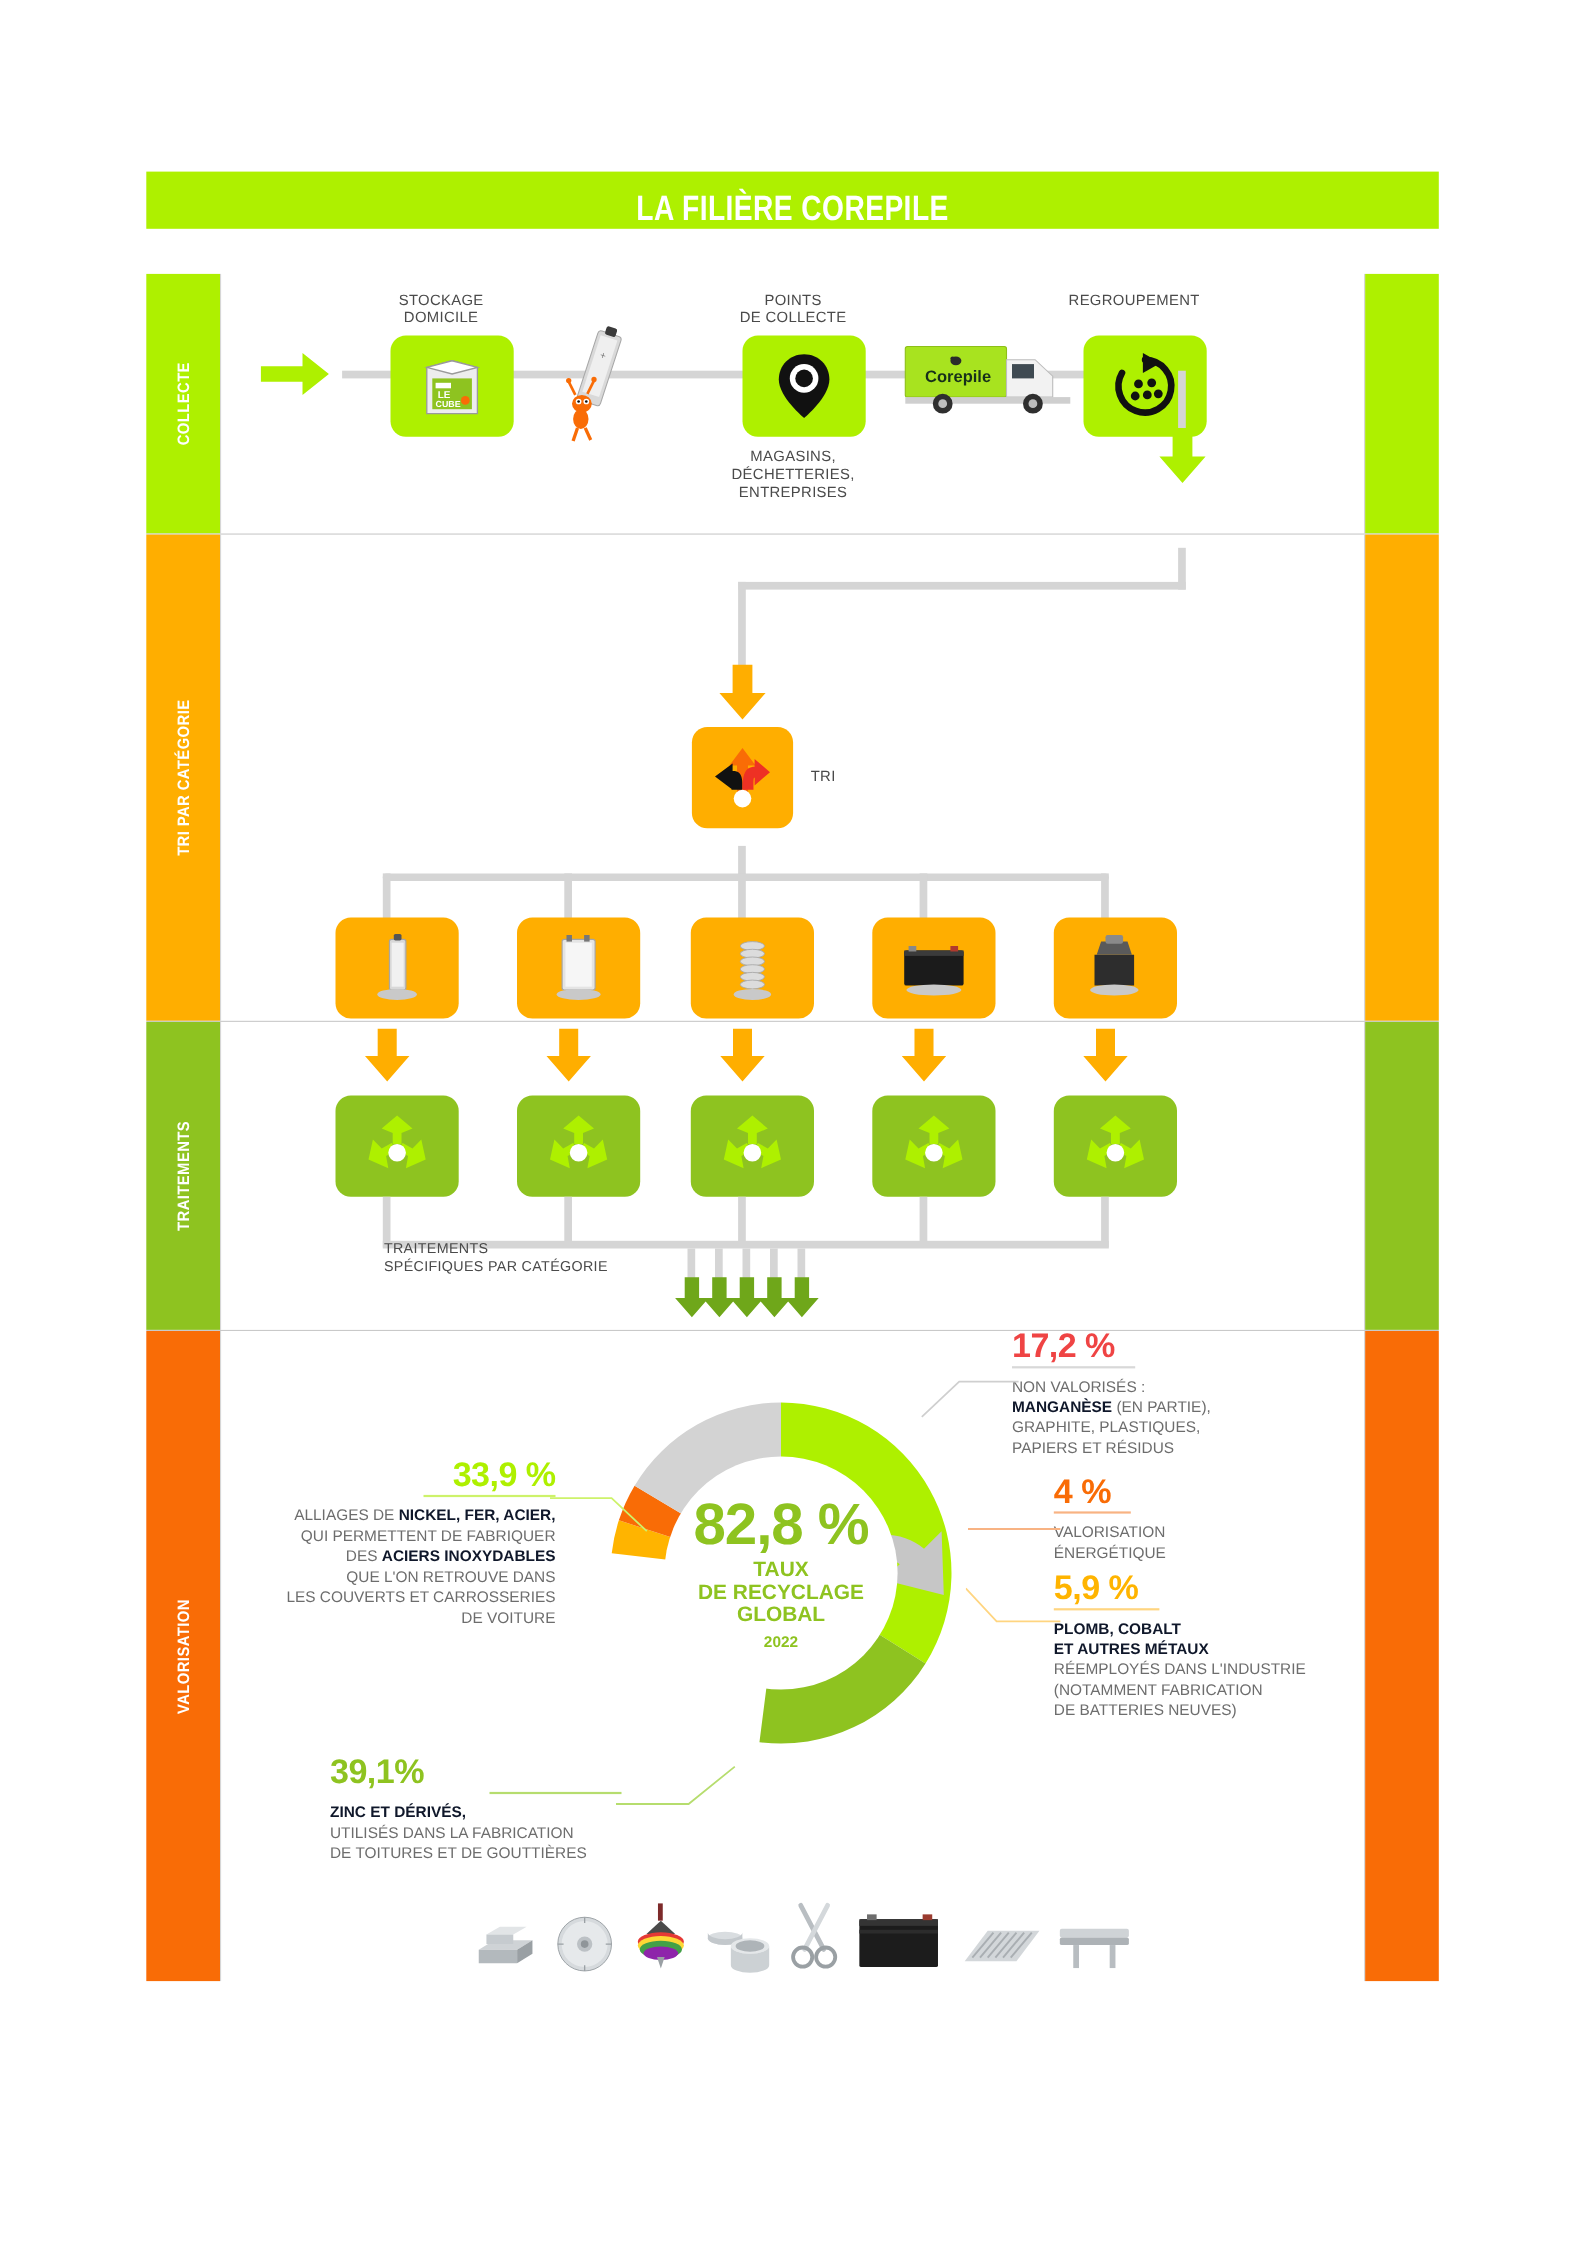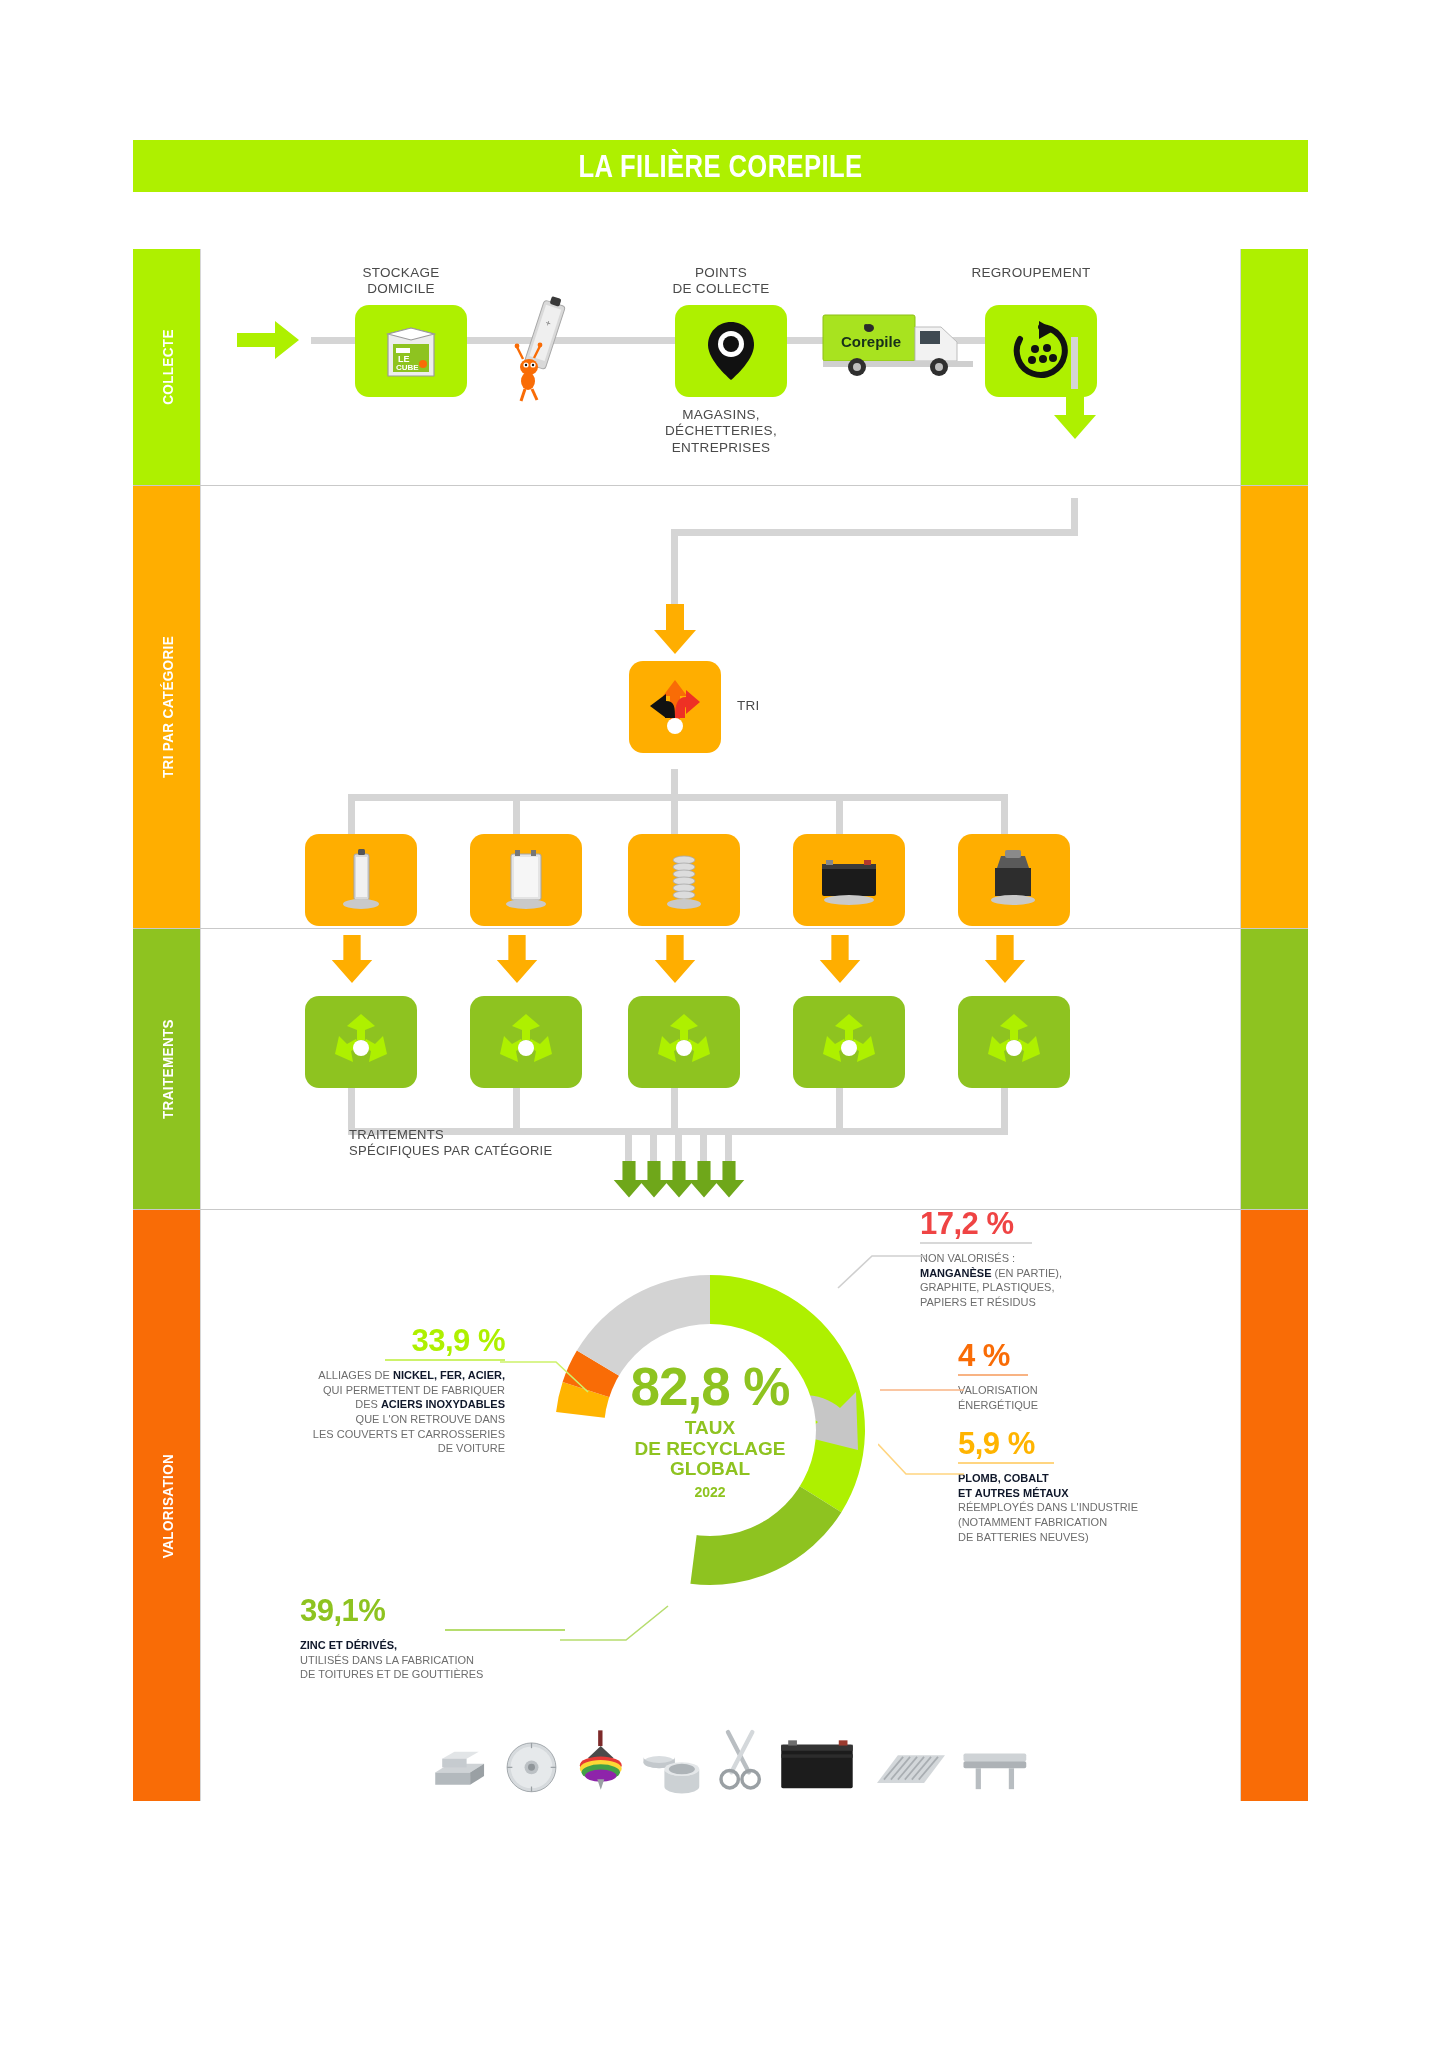--- a/index.html
+++ b/index.html
@@ -6,22 +6,22 @@
   html, body {
     width: 1448px; height: 2048px;
     background: #ffffff;
     font-family: "Liberation Sans", sans-serif;
     overflow: hidden;
   }
   #page { position: relative; width: 1448px; height: 2048px; background:#fff; }
 
   
   .title-banner {
-    position: absolute; left: 133px; top: 140px; width: 1175px; height: 52px;
-    background: #aef000; display: flex; align-items: center; justify-content: center;
+    position: absolute; left: 133px; top: 156px; width: 1175px; height: 52px;
+    background: #aef000; display: flex; align-items: flex-end; justify-content: center;
   }
   .title-banner .t {
     color: #fff; font-weight: 700; font-size: 32px; letter-spacing: 0.5px;
     transform: scaleX(0.80); transform-origin: center;
     font-family: "Liberation Sans", sans-serif;
   }
 
   
   .frame { position: absolute; left: 133px; top: 249px; width: 1175px; height: 1552px; }
   .band { position: absolute; left: 0; width: 1175px; border-top: 1px solid #c9c9c9; }
@@ -70,21 +70,21 @@
     width:212px; height:212px; border-radius:50%; background:#fff;
     display:flex; flex-direction:column; align-items:center; justify-content:center;
   }
   .big-pct { color:#8ec320; font-weight:700; font-size:53px; letter-spacing:-1px; line-height:1; }
   .hole-sub { color:#8ec320; font-weight:700; font-size:19px; line-height:1.08; text-align:center; margin-top:5px; }
   .hole-year { color:#8ec320; font-weight:700; font-size:14px; margin-top:4px; }
 
   
   .callout { position:absolute; font-family:"Liberation Sans", sans-serif; }
   .callout .pct { font-weight:700; font-size:31px; line-height:1; letter-spacing:-0.5px; }
-  .callout .desc { font-size:11px; color:#6d6d6d; line-height:1.33; margin-top:7px; }
+  .callout .desc { font-size:14px; color:#6d6d6d; line-height:1.33; margin-top:7px; }
   .callout .desc b { color:#0f172a; font-weight:700; }
   .pct-rule { height:2px; margin-top:3px; }
 
   .leader { position:absolute; }
 
   
   .prod-strip { position:absolute; left:430px; top:1700px; width:600px; height:100px; display:flex; align-items:flex-end; gap:10px; }
 </style>
 </head>
 <body>

